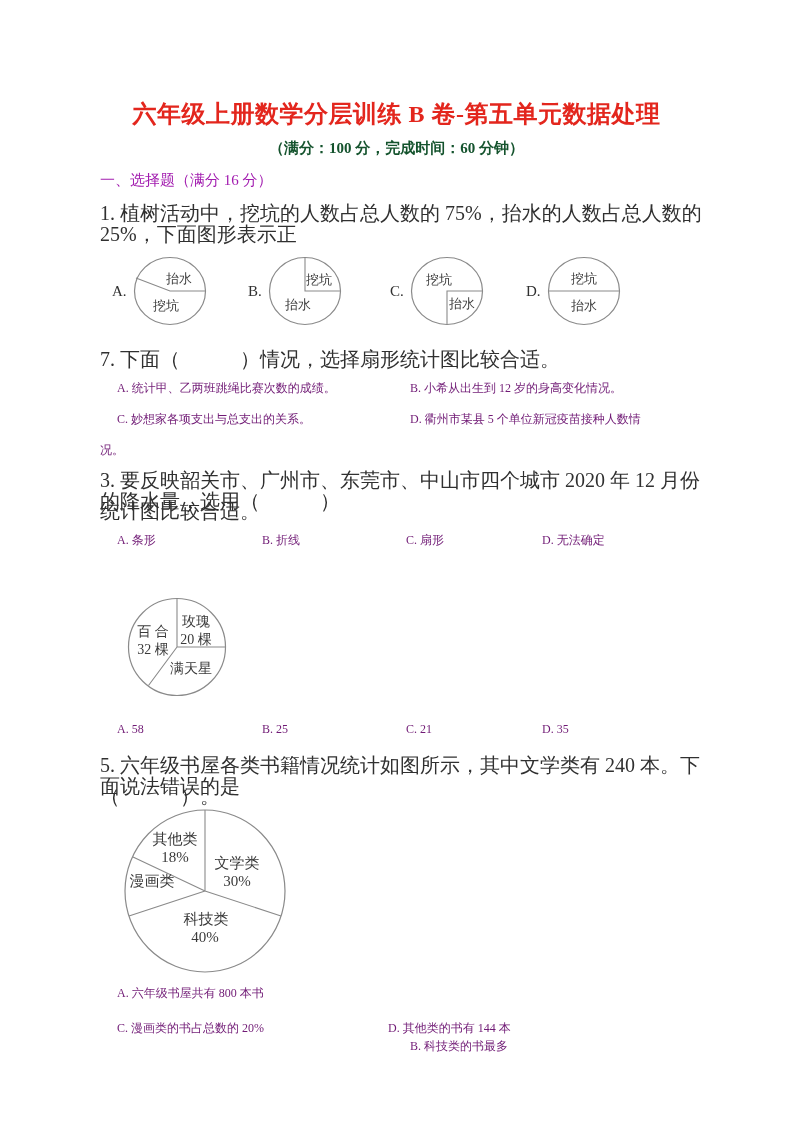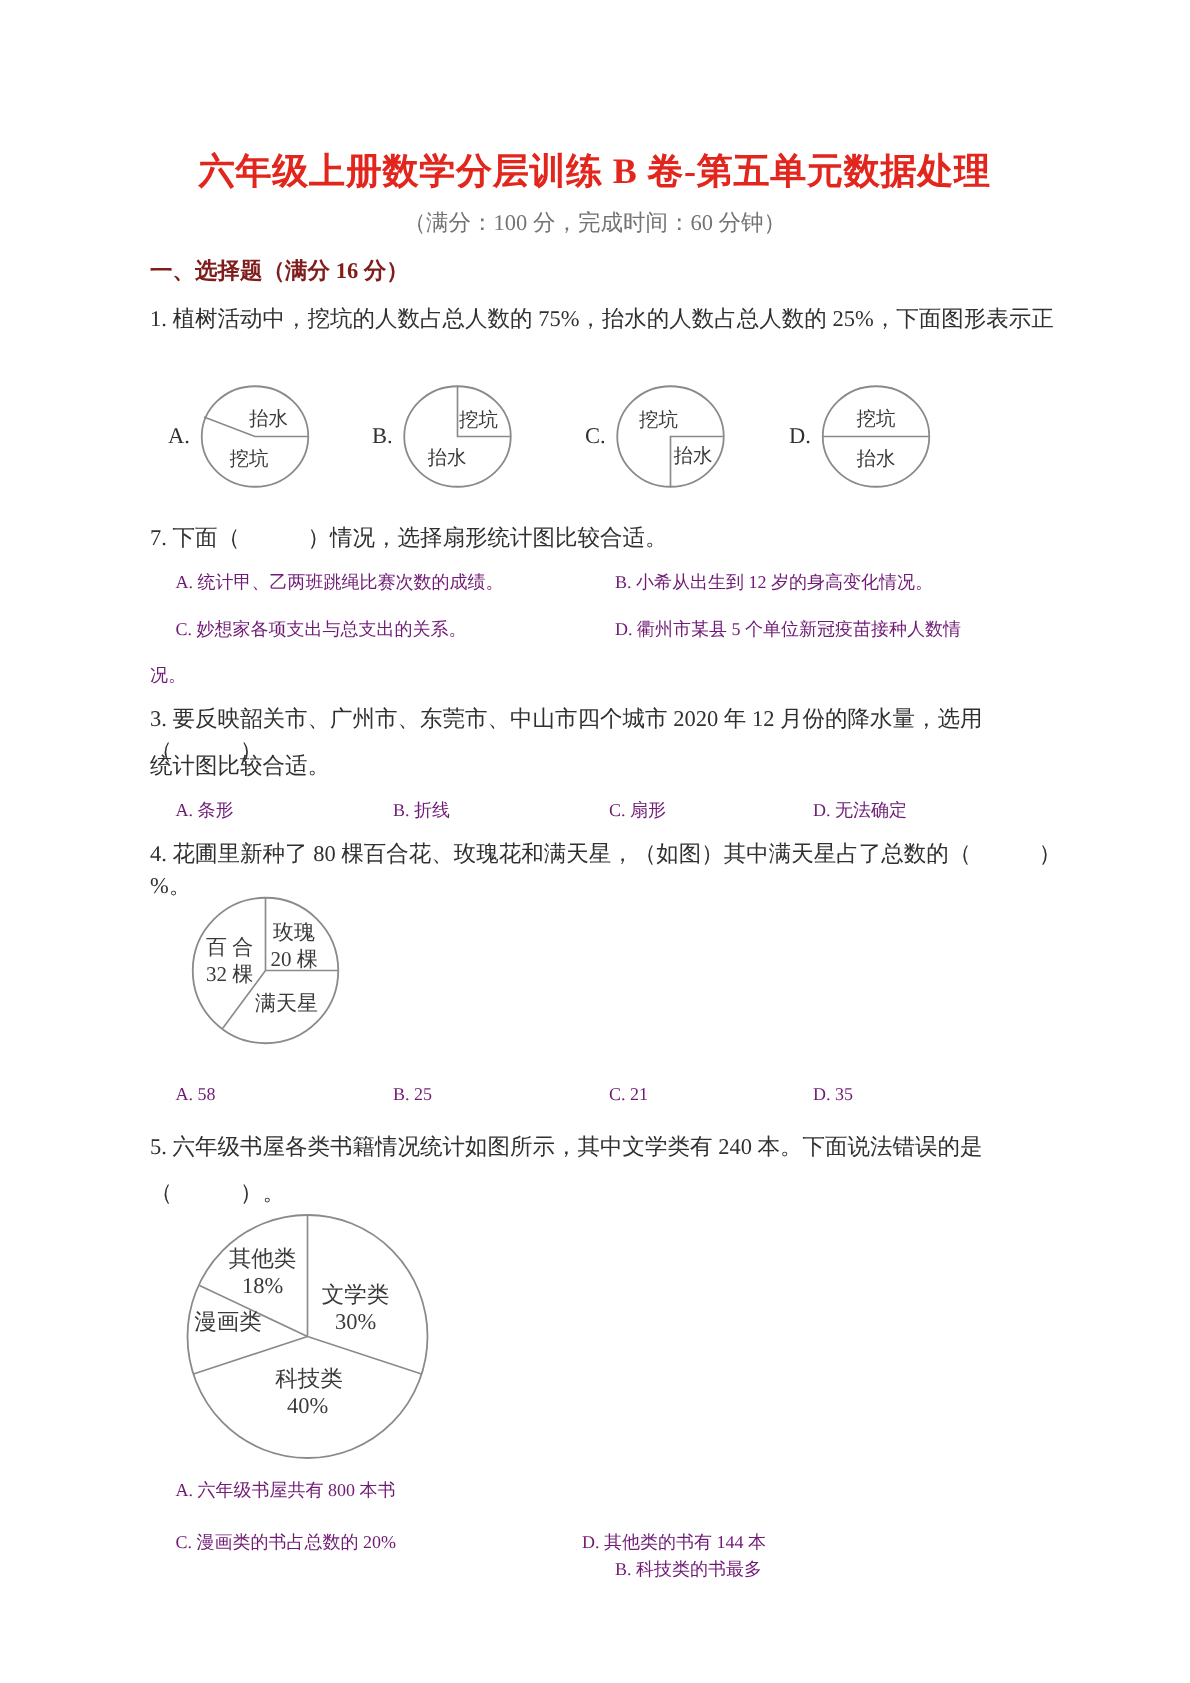--- a/index.html
+++ b/index.html
@@ -6,26 +6,26 @@
   .page{
     position:relative;width:793px;height:1106px;margin:0 auto;background:#ffffff;
     font-family:"Liberation Serif","DejaVu Serif",serif;color:#303030;overflow:hidden;
   }
   .title{
     position:absolute;top:98px;left:0;width:100%;text-align:center;
     font-size:24px;font-weight:bold;color:#e3261d;letter-spacing:.5px;
   }
   .subtitle{
     position:absolute;top:139px;left:0;width:100%;text-align:center;
-    font-size:15px;font-weight:normal;color:#737373;
+    font-size:15px;font-weight:bold;color:#14532d;
   }
   .section{
-    position:absolute;left:100px;top:171px;font-size:15px;font-weight:bold;color:#7f1d1d;
+    position:absolute;left:100px;top:171px;font-size:15px;font-weight:normal;color:#a21caf;
   }
-  .line{position:absolute;left:100px;width:612px;font-size:15px;line-height:21px;color:#303030;}
+  .line{position:absolute;left:100px;width:612px;font-size:20px;line-height:21px;color:#303030;}
   .opt{position:absolute;font-size:12px;color:#701a75;white-space:nowrap;}
   .figgroup{position:absolute;display:flex;align-items:center;gap:6px;}
   .letter{font-size:15px;color:#303030;}
   svg.pie{display:block;}
   svg.pie ellipse, svg.pie circle{fill:#ffffff;stroke:#8a8a8a;stroke-width:1.2;}
   svg.pie path{fill:none;stroke:#8a8a8a;stroke-width:1.1;}
   svg.pie text{fill:#3a3a3a;font-family:"Liberation Serif","DejaVu Serif",serif;text-anchor:middle;}
   svg.pie-small text{font-size:13px;}
   svg.pie-q4 text{font-size:14px;}
   svg.pie-q5 text{font-size:15px;}
@@ -88,21 +88,20 @@
   <span class="opt" style="left:410px;top:411px">D. 衢州市某县 5 个单位新冠疫苗接种人数情</span>
   <span class="opt" style="left:100px;top:442px">况。</span>
 
   <div class="line" style="top:470px">3. 要反映韶关市、广州市、东莞市、中山市四个城市 2020 年 12 月份的降水量，选用（　　　）</div>
   <div class="line" style="top:501px">统计图比较合适。</div>
   <span class="opt" style="left:117px;top:532px">A. 条形</span>
   <span class="opt" style="left:262px;top:532px">B. 折线</span>
   <span class="opt" style="left:406px;top:532px">C. 扇形</span>
   <span class="opt" style="left:542px;top:532px">D. 无法确定</span>
 
-  <div class="line" style="top:560px">4. 花圃里新种了 80 棵百合花、玫瑰花和满天星，（如图）其中满天星占了总数的（　　　）%。</div>
   <svg class="pie pie-q4" style="position:absolute;left:126px;top:596px" width="102" height="102" viewBox="0 0 102 102">
     <circle cx="51" cy="51" r="48.5"></circle>
     <path d="M51,2.5 V51 H99.5 M51,51 L22.5,89.5"></path>
     <text x="27" y="40">百 合</text>
     <text x="27" y="58">32 棵</text>
     <text x="70" y="30">玫瑰</text>
     <text x="70" y="48">20 棵</text>
     <text x="65" y="77">满天星</text>
   </svg>
   <span class="opt" style="left:117px;top:722px">A. 58</span>

